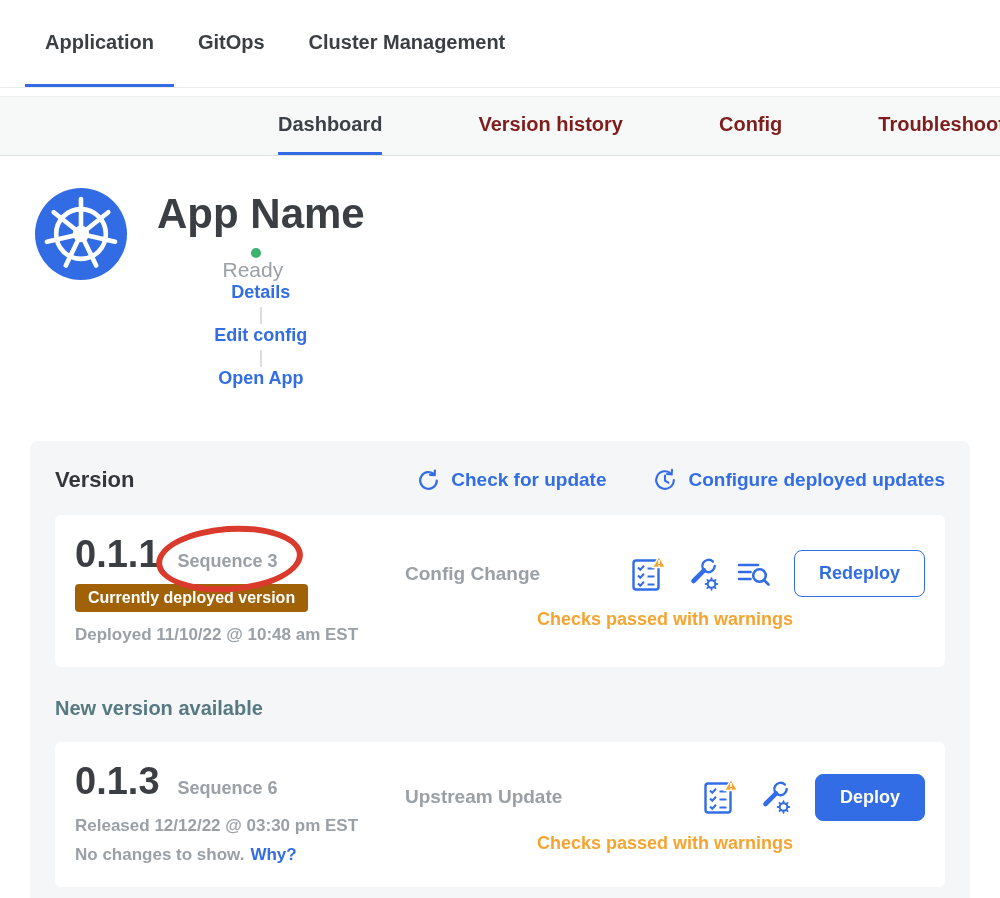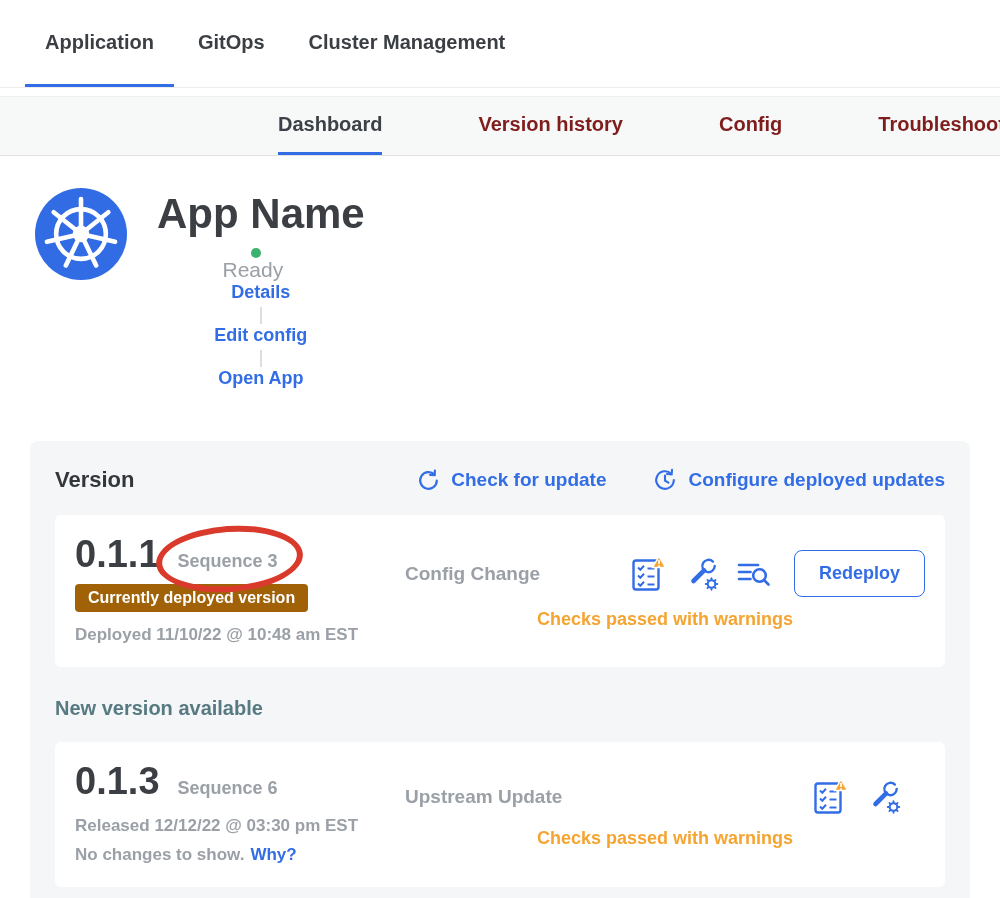--- a/index.html
+++ b/index.html
@@ -277,20 +277,21 @@
                   <line x1="26.5" y1="21.2" x2="26.5" y2="23" transform="rotate(135 26.5 27)"></line>
                   <line x1="26.5" y1="21.2" x2="26.5" y2="23" transform="rotate(180 26.5 27)"></line>
                   <line x1="26.5" y1="21.2" x2="26.5" y2="23" transform="rotate(225 26.5 27)"></line>
                   <line x1="26.5" y1="21.2" x2="26.5" y2="23" transform="rotate(270 26.5 27)"></line>
                   <line x1="26.5" y1="21.2" x2="26.5" y2="23" transform="rotate(315 26.5 27)"></line>
                 </g>
               </g>
             </svg>
           </span>
         </span>
+        <button class="btn btn-solid">Deploy</button>
       </div>
       <div class="checks-text">Checks passed with warnings</div>
     </div>
   </div>
 
   <div class="see-all-row">
     <span>See all versions</span>
     <span class="chevron">›</span>
   </div>
 

